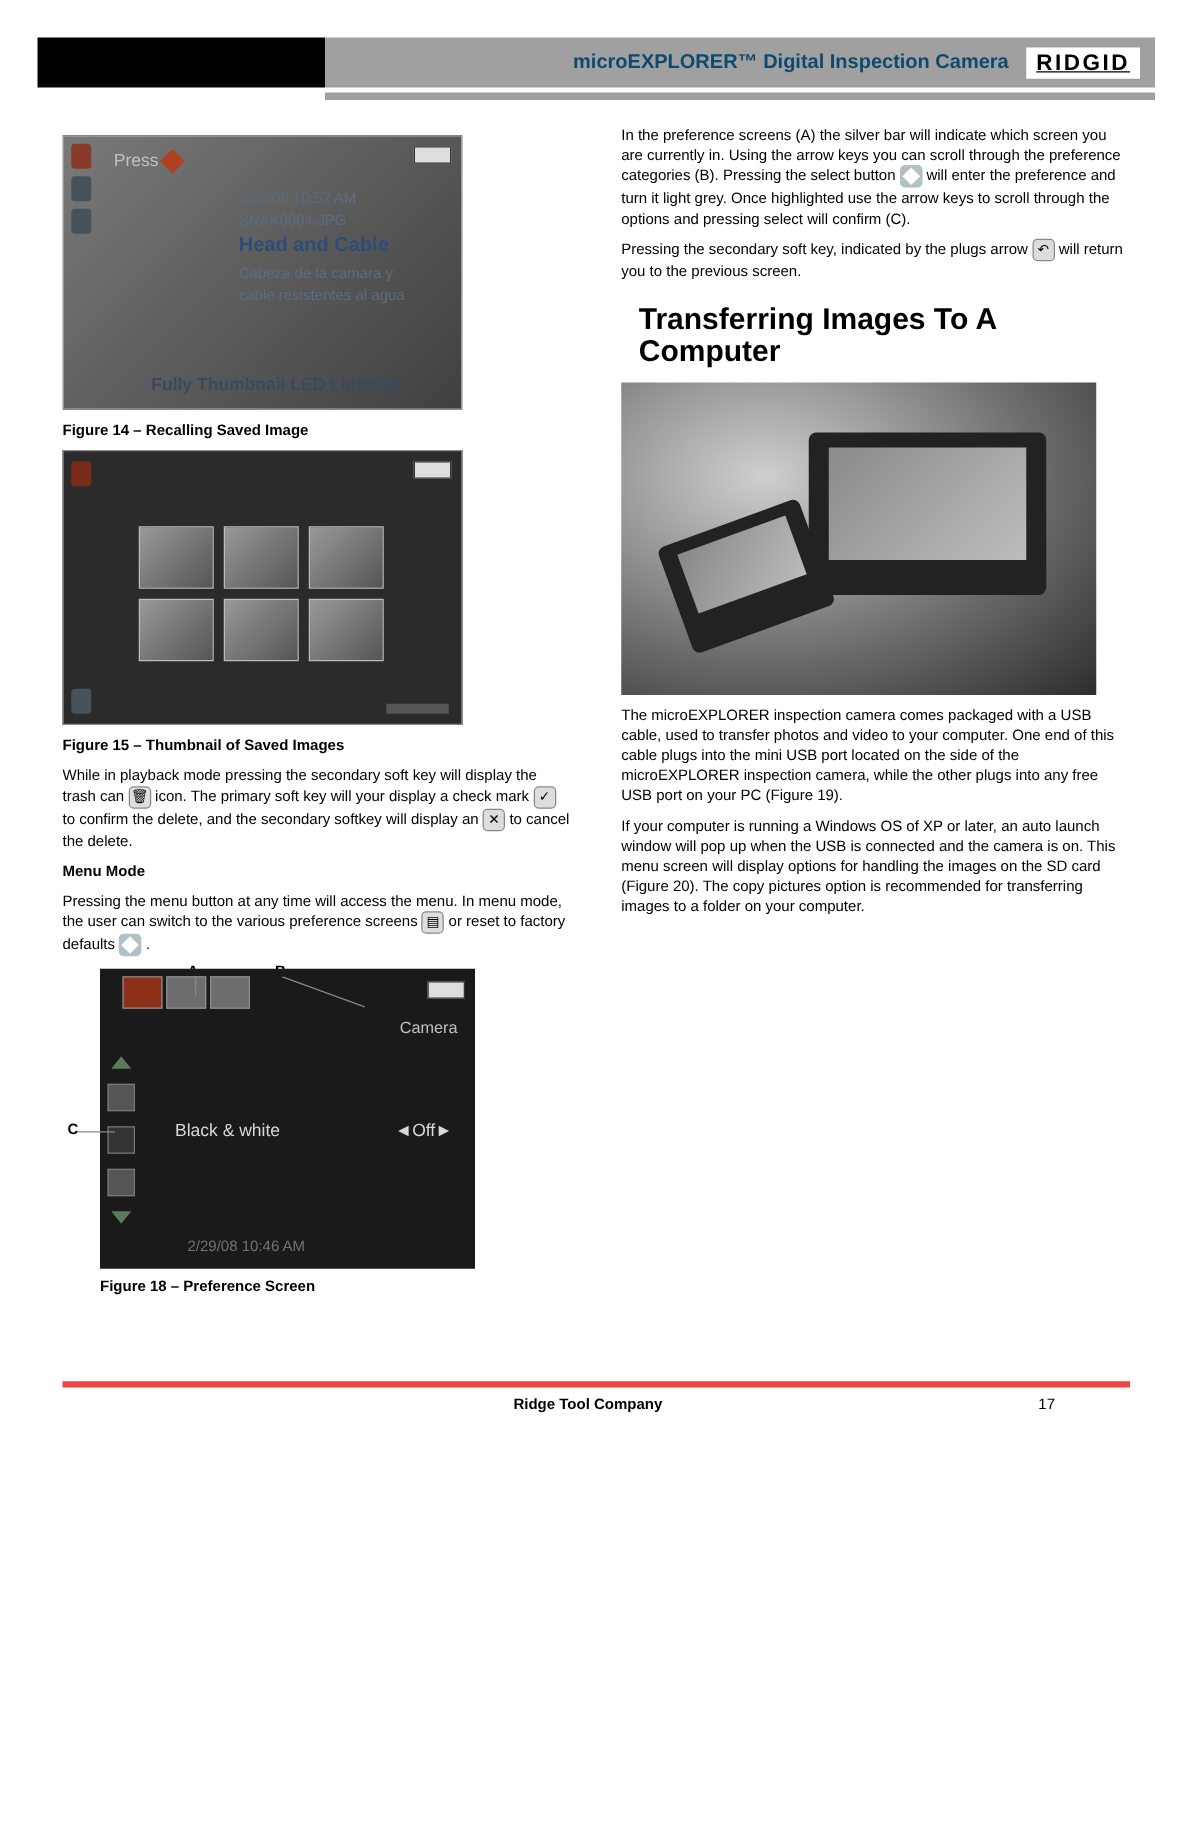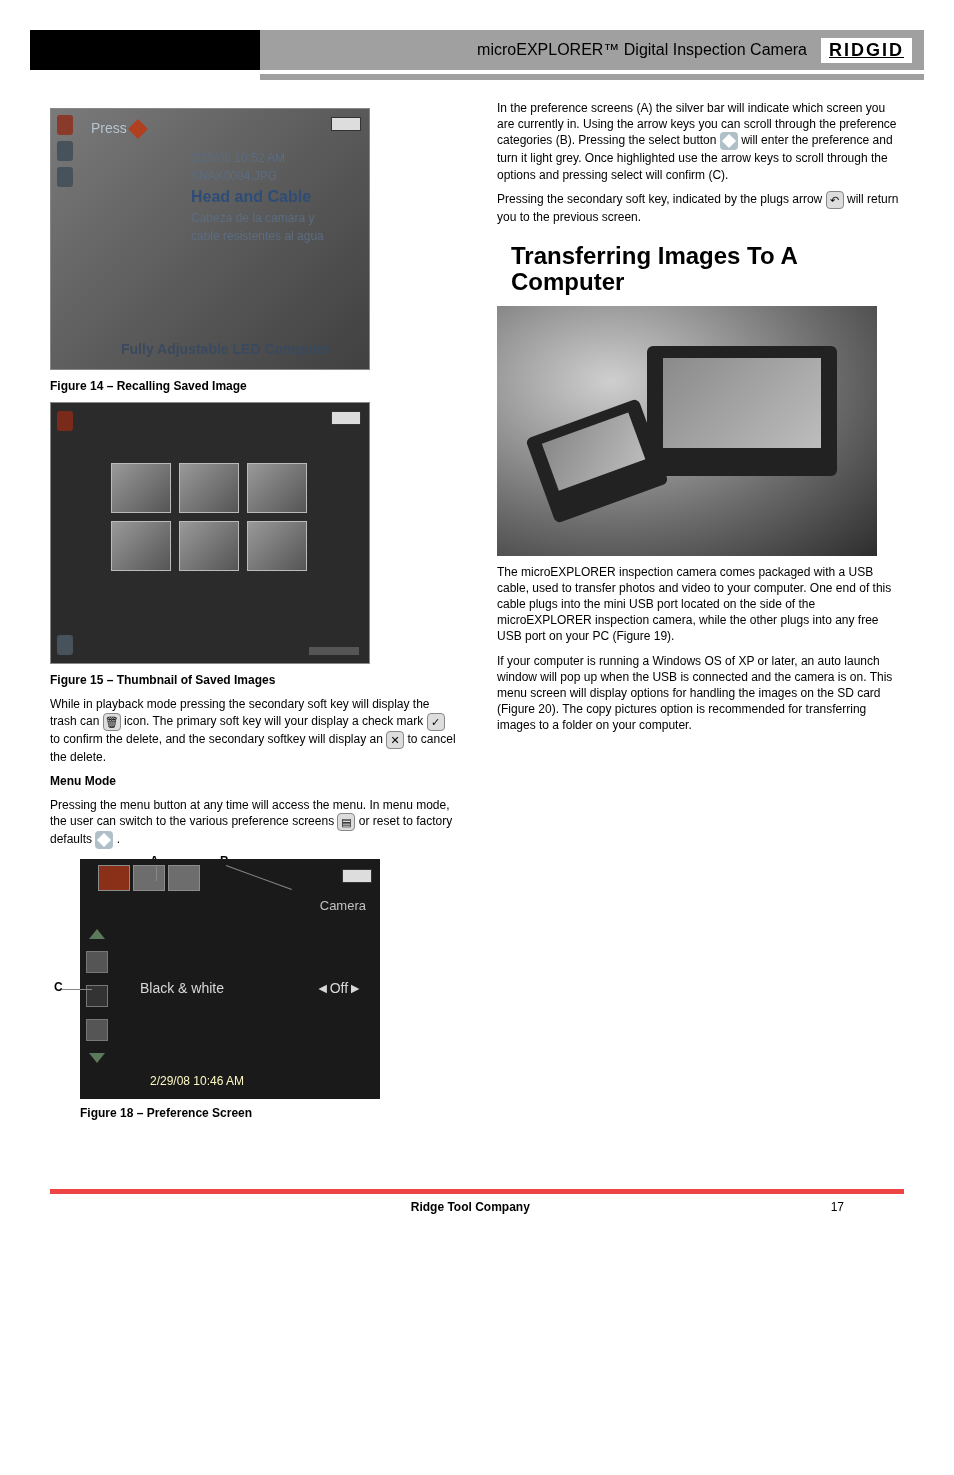--- a/index.html
+++ b/index.html
@@ -25,22 +25,22 @@
     background: #a0a0a0;
     height: 40px;
     flex: 1;
     display: flex;
     align-items: center;
     justify-content: flex-end;
     padding-right: 12px;
     gap: 14px;
   }
   .header-label {
-    color: #000000;
-    font-weight: normal;
+    color: #0c4a6e;
+    font-weight: bold;
     font-size: 16px;
   }
   .ridgid-logo {
     background: #fff;
     color: #000;
     font-weight: 900;
     letter-spacing: 2px;
     padding: 2px 8px;
     font-size: 18px;
     font-family: Arial Black, Arial, sans-serif;
@@ -57,21 +57,21 @@
     gap: 40px;
   }
   .col {
     flex: 1;
     font-size: 12px;
     line-height: 1.35;
   }
   .col p { margin-bottom: 8px; }
   .img-box {
     width: 320px;
-    height: 262px;
+    height: 220px;
     background: linear-gradient(135deg, #7a7a7a 0%, #5c5c5c 50%, #404040 100%);
     margin: 8px 0 8px 0;
     position: relative;
     border: 1px solid #888;
   }
   .fig-caption {
     font-size: 12px;
     font-weight: bold;
     margin: 4px 0 12px 0;
   }
@@ -208,21 +208,21 @@
   .fig18-off {
     position:absolute;
     top:120px; right:18px;
     font-size:14px;
     color:#d8d8d8;
   }
   .fig18-time {
     position:absolute;
     bottom:10px; left:70px;
     font-size:12px;
-    color:#fef9c3;
+    color:#737373;
   }
   .leader {
     position:absolute;
     border-top:1px solid #888;
   }
   .sidebar-pill {
     position:absolute;
     width:16px;height:20px;
     background:#48525a;
     border-radius:3px;
@@ -282,21 +282,21 @@
       </div>
       <div class="batt"></div>
       <div style="position:absolute;top:10px;left:40px;color:#b7c3ce;font-size:14px;">Press <span style="display:inline-block;width:14px;height:14px;background:#b04020;transform:rotate(45deg);vertical-align:middle;"></span></div>
       <div class="fig14-text">
         <div>2/29/08 10:52 AM</div>
         <div>SNAK0004.JPG</div>
         <div class="hc">Head and Cable</div>
         <div>Cabeza de la camara y</div>
         <div>cable resistentes al agua</div>
       </div>
-      <div class="fig14-footer">Fully Adjustable LED Computer</div>
+      <div class="fig14-footer">Fully Thumbnail LED Lighting</div>
     </div>
     <p class="fig-caption">Figure 14 – Recalling Saved Image</p>
 
     <div class="img-box" style="background:#2b2b2b;">
       <div class="sidebar-pill" style="top:8px;left:6px;background:#7a2a1a;"></div>
       <div class="sidebar-pill" style="bottom:8px;left:6px;"></div>
       <div class="batt"></div>
       <div class="thumb-grid">
         <div class="thumb"></div>
         <div class="thumb"></div>

